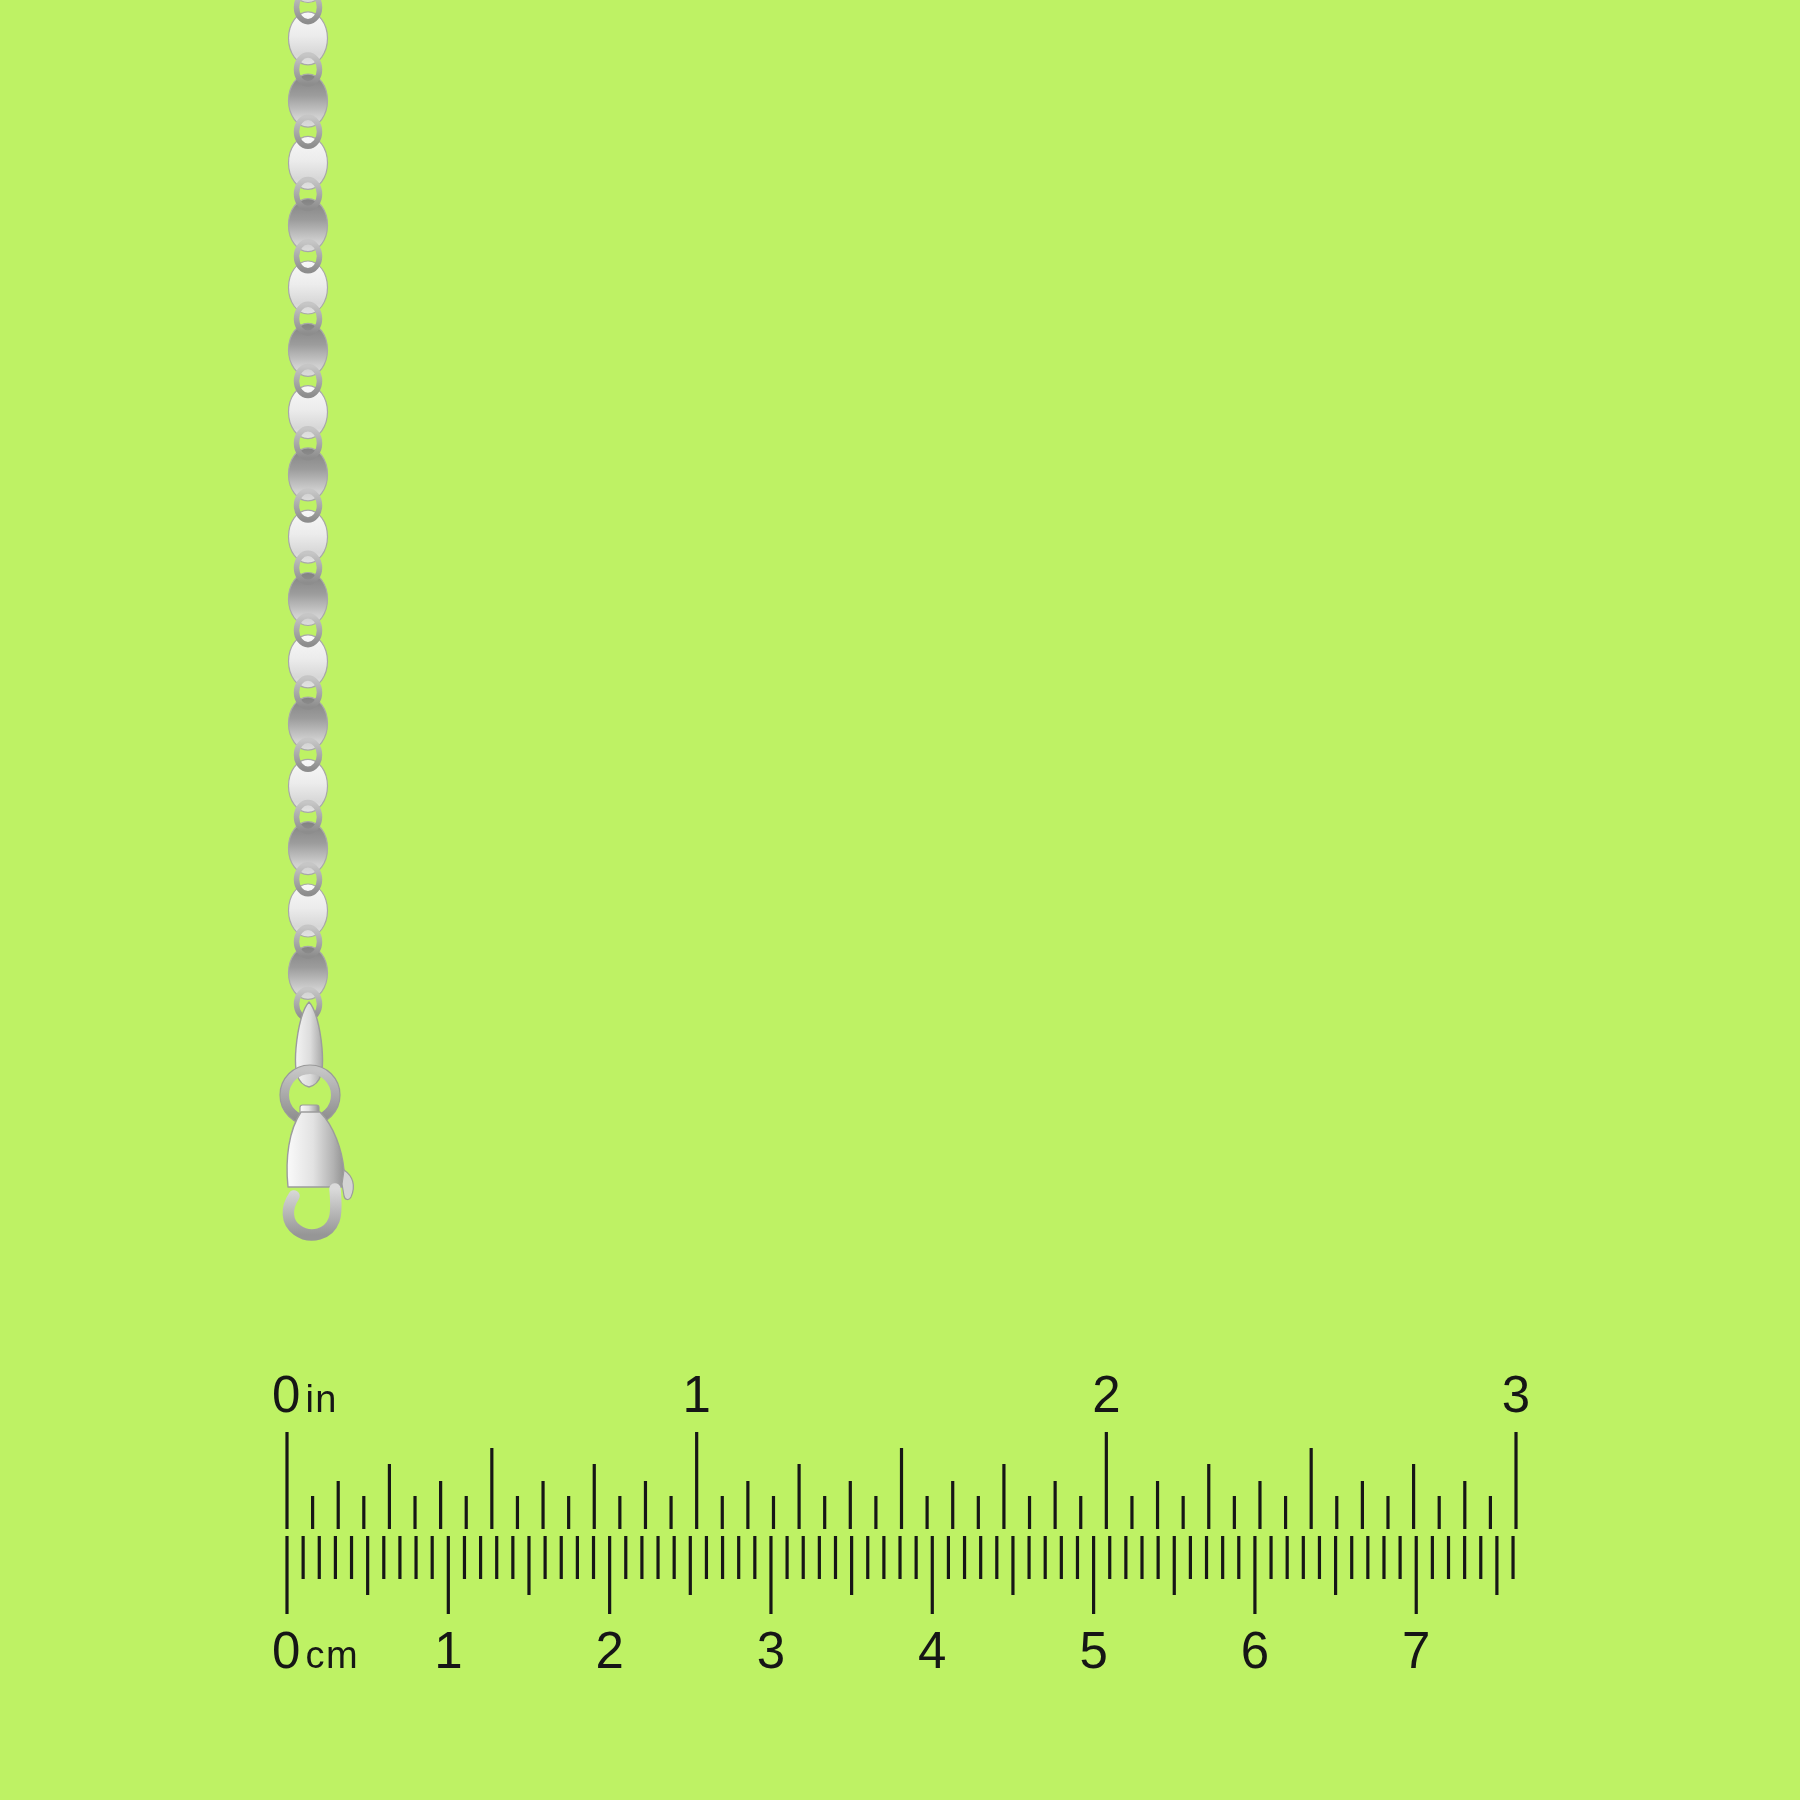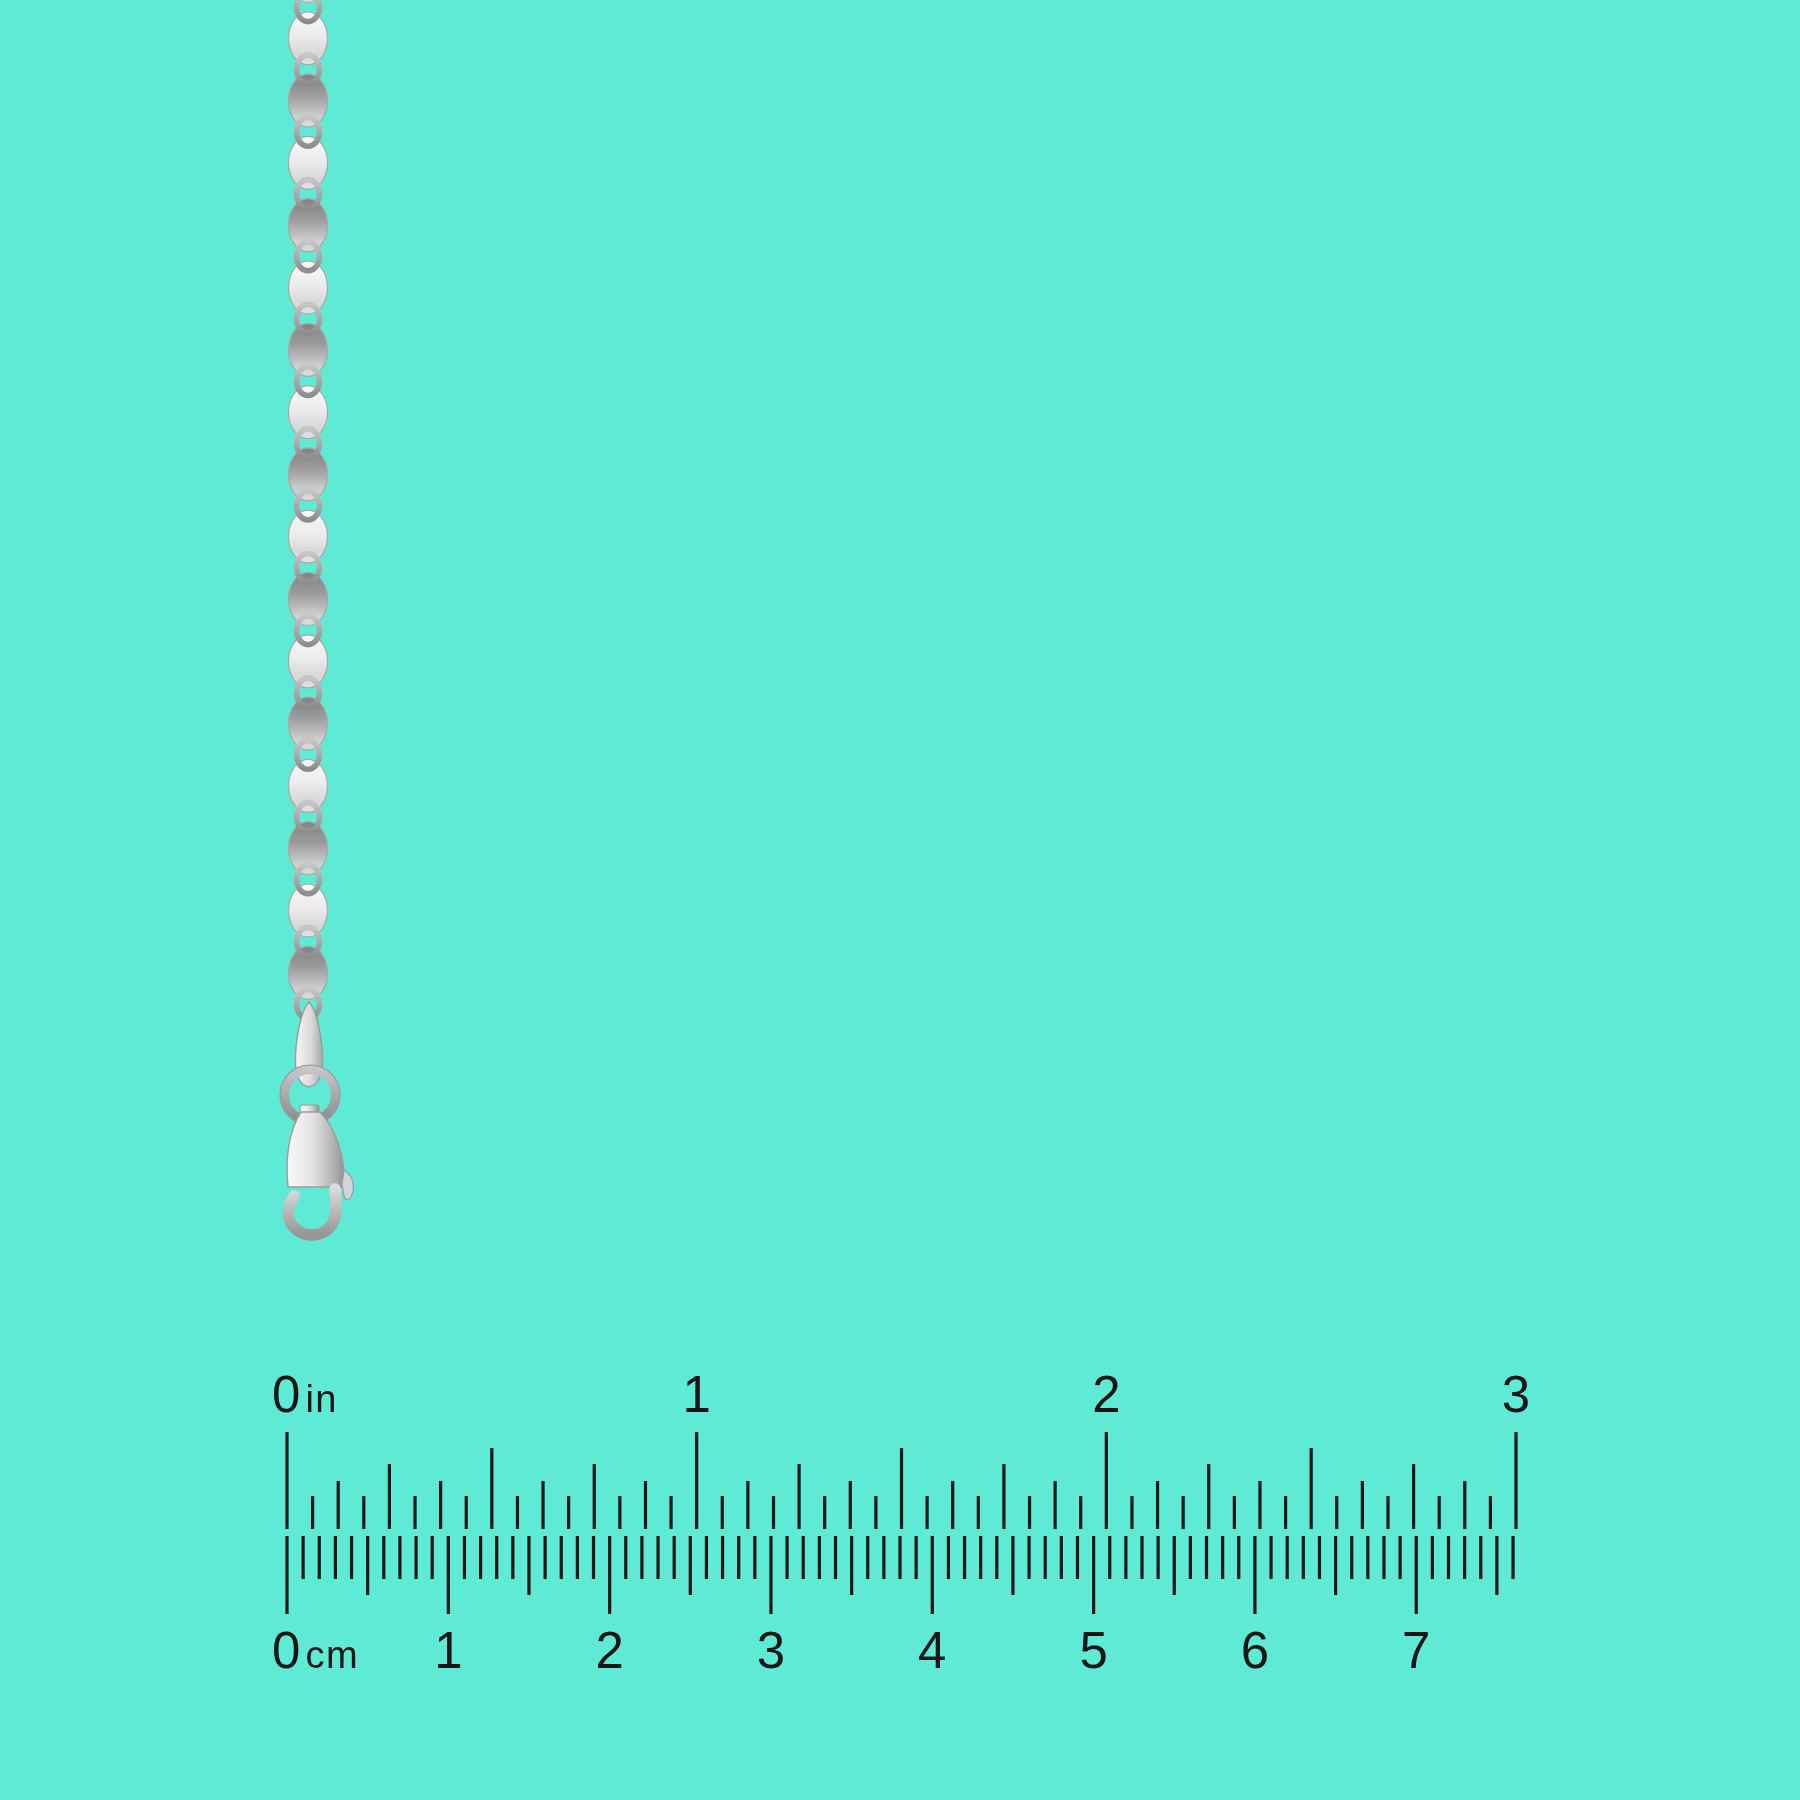--- a/index.html
+++ b/index.html
@@ -2,21 +2,21 @@
 <html><head>
 <meta charset="utf-8">
 <style>
   html, body { margin: 0; padding: 0; }
   body {
     width: 1800px; height: 1800px;
     background: #ffffff;
     overflow: hidden;
     font-family: "Liberation Sans", sans-serif;
   }
-  .stage { position: relative; width: 1800px; height: 1800px; background: #5eead4; }
+  .stage { position: relative; width: 1800px; height: 1800px; background: #bef264; }
   #scene { position: absolute; left: 0; top: 0; width: 1800px; height: 1800px; display: block; }
   .rnum {
     font-family: "Liberation Sans", sans-serif;
     font-size: 51px;
     font-weight: 400;
     letter-spacing: 0px;
   }
   .rsuf {
     font-size: 38px;
     letter-spacing: 1.5px;

